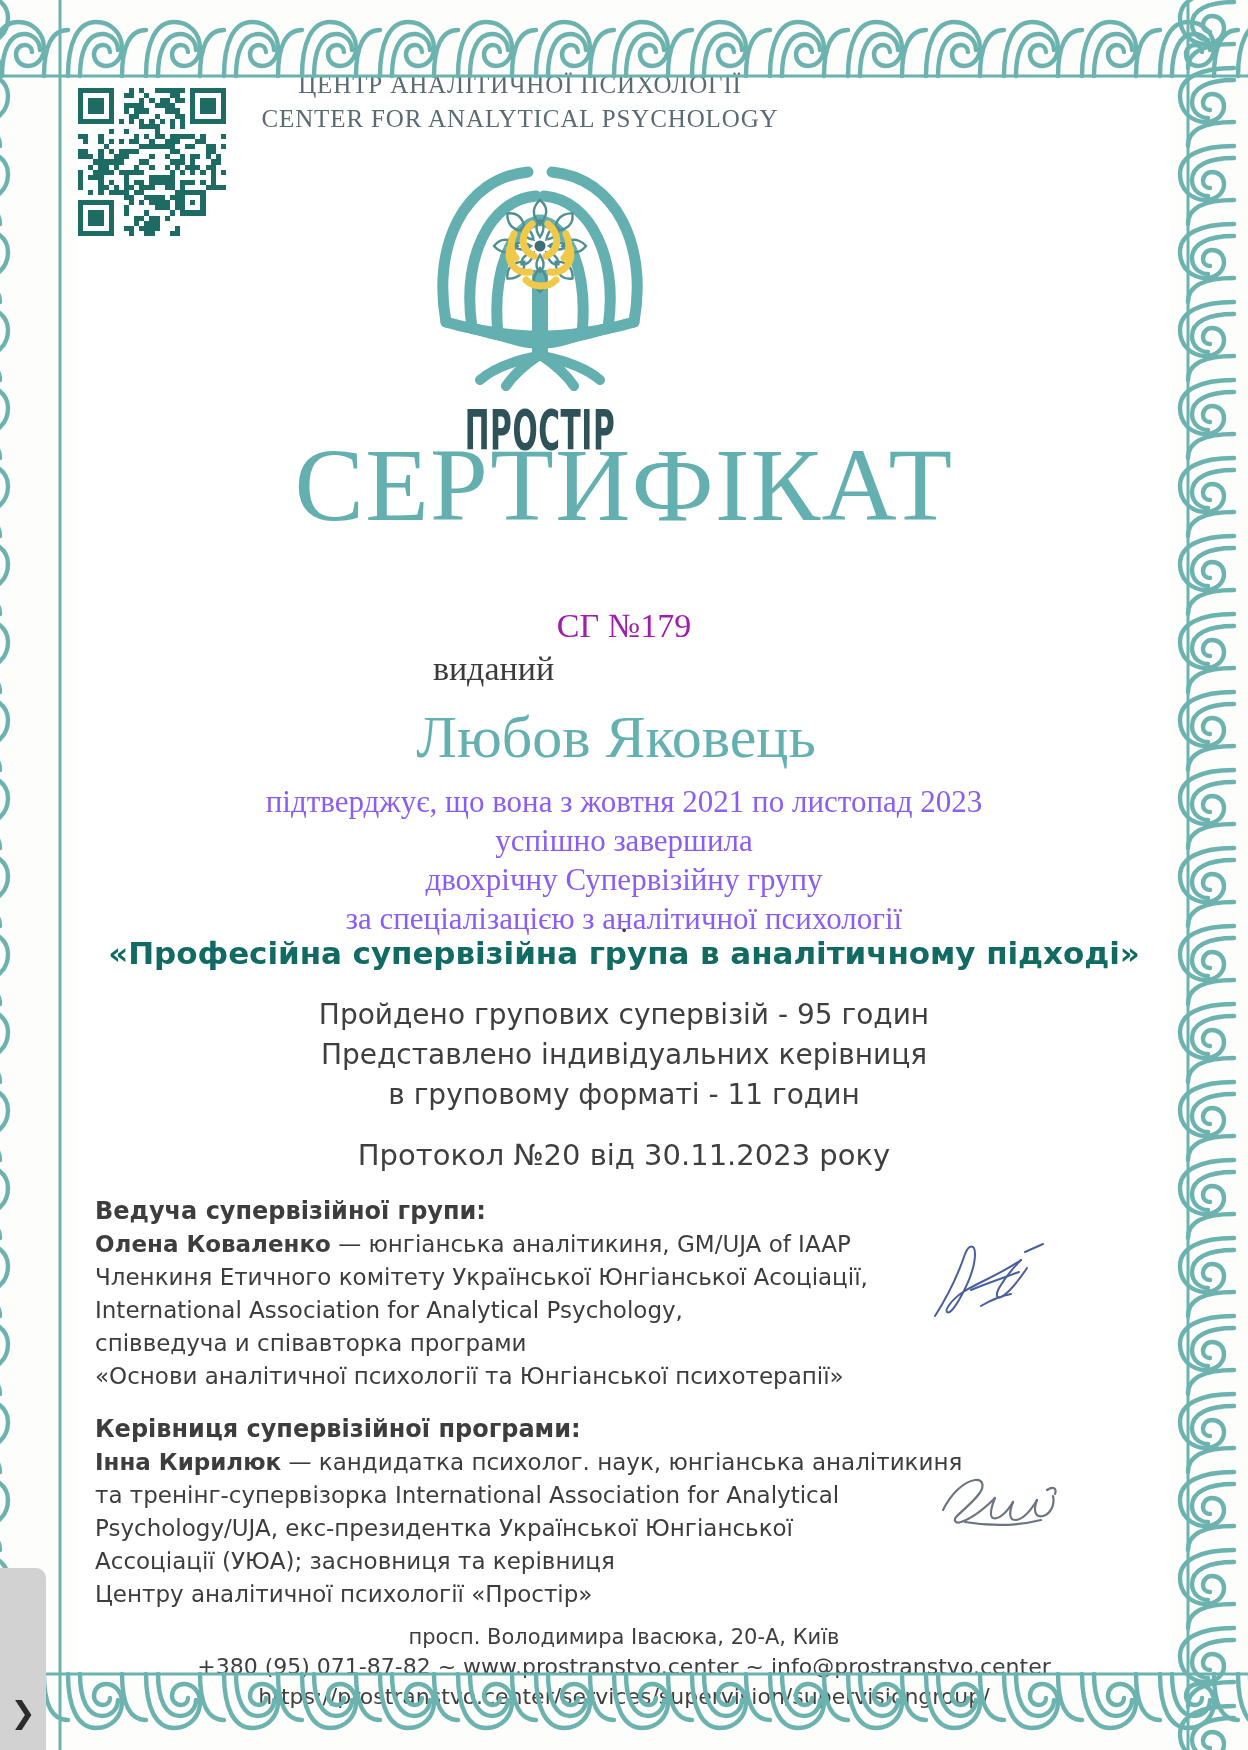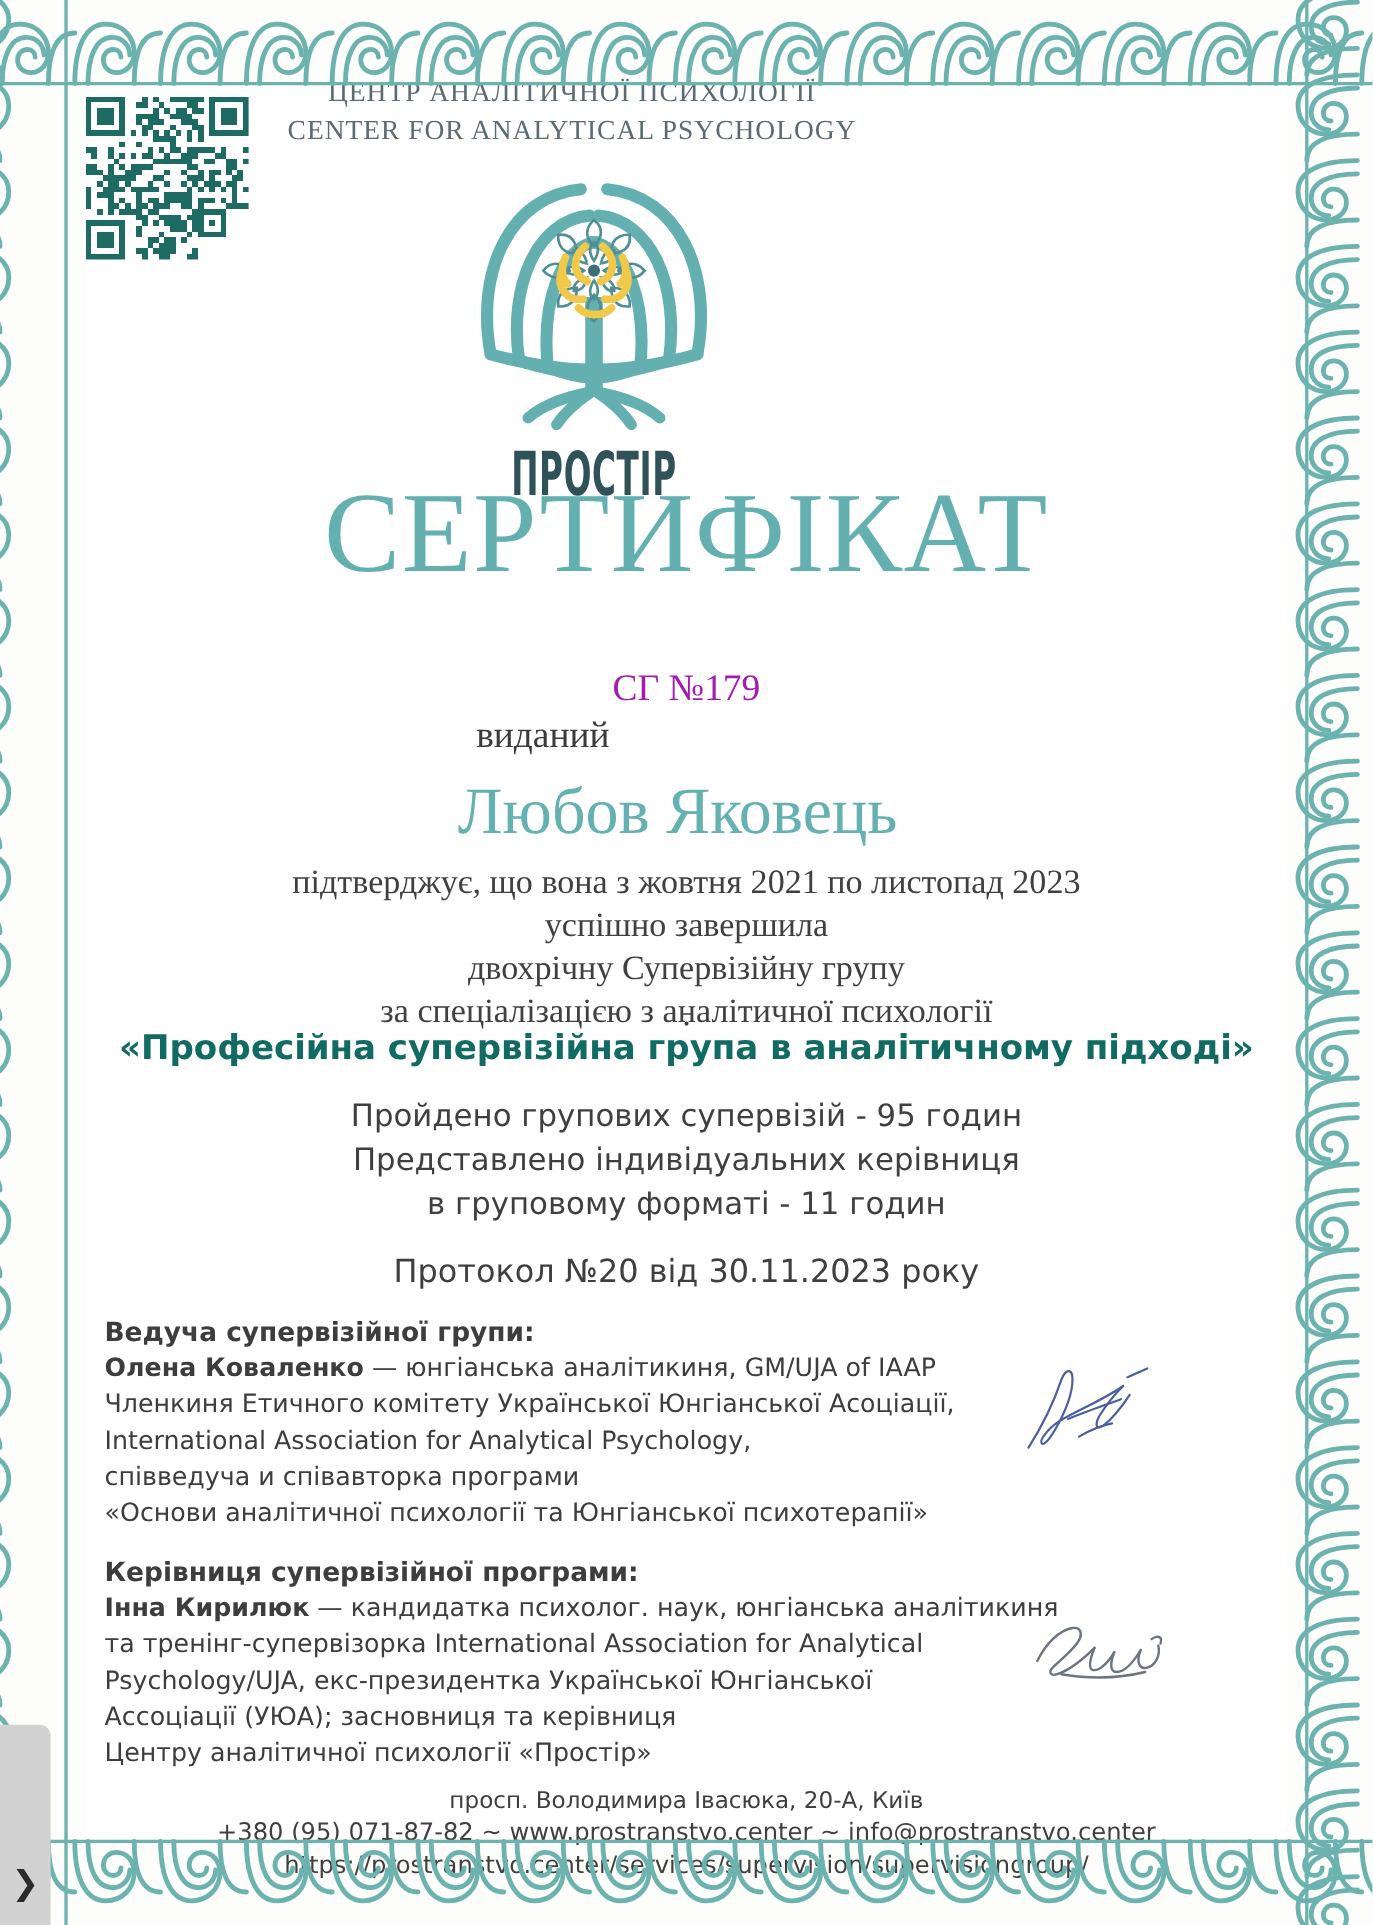--- a/index.html
+++ b/index.html
@@ -138,21 +138,21 @@
     color: #65b1b1;
   }
 
   .body-block {
     position: absolute;
     top: 782px;
     left: 0; width: 1248px;
     text-align: center;
     font-size: 31px;
     line-height: 39px;
-    color: #404040;
+    color: #8b5cf6;
   }
 
   .dot-sep {
     position: absolute;
     top: 915px;
     left: 0; width: 1248px;
     text-align: center;
     font-size: 31px;
     color: #3a3a3a;
     line-height: 14px;

